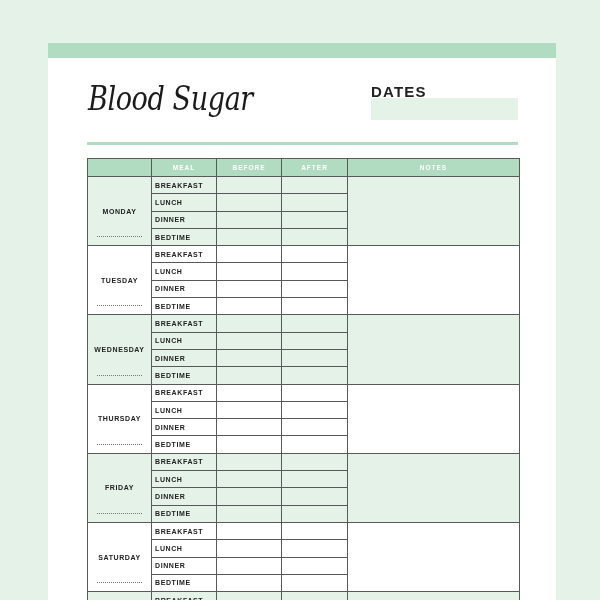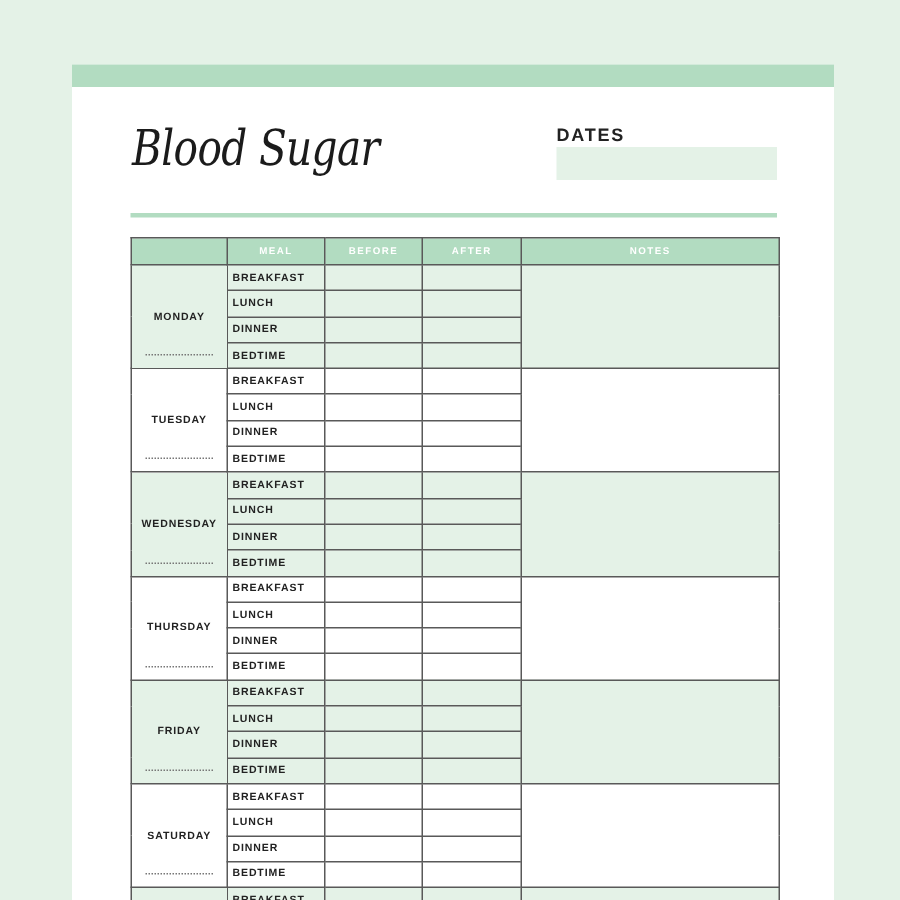--- a/index.html
+++ b/index.html
@@ -9,21 +9,21 @@
     position: absolute; left: 48px; top: 43px; width: 508px; height: 600px;
     background: #ffffff;
   }
   .topband { position: absolute; left: 0; top: 0; width: 100%; height: 15px; background: #b2dcc1; }
   .title {
     position: absolute; left: 40px; top: 36px;
     font-family: "DejaVu Serif", serif; font-style: italic; font-size: 33px; color: #1b1b1b;
     letter-spacing: -0.5px; transform: scaleX(0.82); transform-origin: left top;
   }
   .dates-label {
-    position: absolute; left: 323px; top: 40px; font-size: 12px; font-weight: bold;
+    position: absolute; left: 323px; top: 40px; font-size: 15px; font-weight: bold;
     letter-spacing: 1.2px; color: #222;
   }
   .dates-box { position: absolute; left: 323px; top: 55px; width: 147px; height: 22px; background: #e4f2e7; }
   .divider { position: absolute; left: 39px; top: 99px; width: 431px; height: 3px; background: #b2dcc1; }
 
   table.log {
     position: absolute; left: 39px; top: 115px; border-collapse: collapse;
     table-layout: fixed; width: 432px;
   }
   table.log th, table.log td { border: 1.2px solid #595959; }

